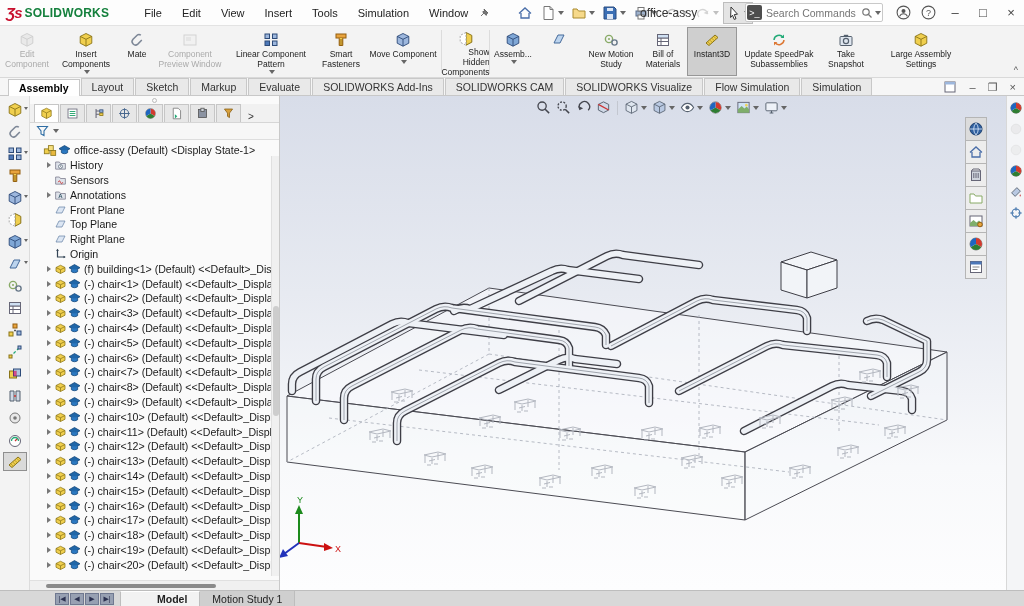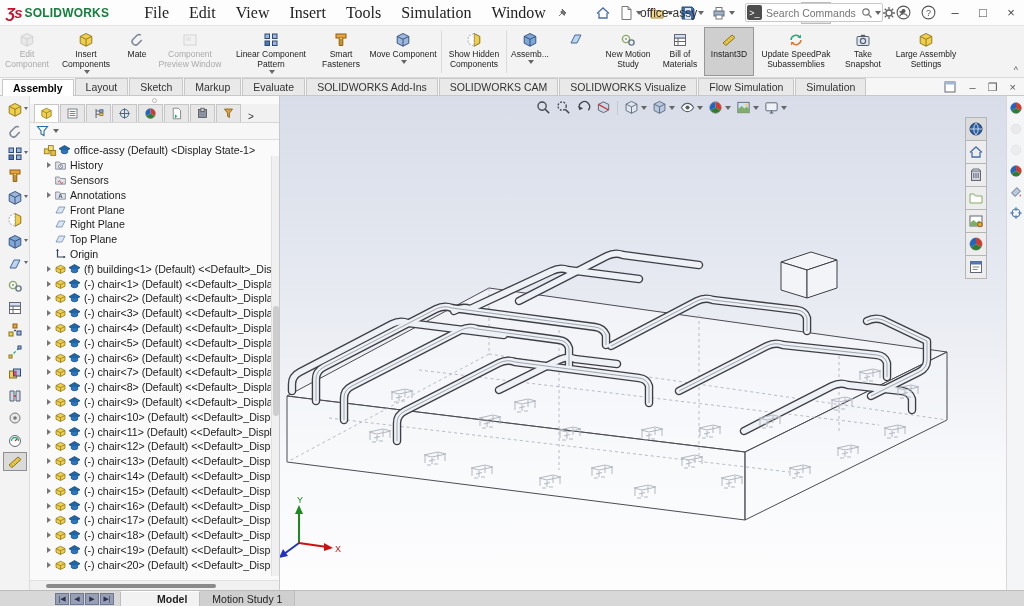--- a/index.html
+++ b/index.html
@@ -3,21 +3,21 @@
 <meta charset="utf-8">
 <style>
   *{box-sizing:border-box;margin:0;padding:0;font-family:"Liberation Sans","DejaVu Sans",sans-serif;}
   html,body{width:1024px;height:606px;overflow:hidden;background:#fff;}
   
   .titlebar{height:26px;display:flex;align-items:center;background:#fdfdfd;border-bottom:1px solid #e3e3e3;padding:0 6px;position:relative;}
   .logo{display:flex;align-items:center;gap:3px;margin-right:26px;}
   .logo .mark{color:#c8102e;font-weight:bold;font-style:italic;font-size:15px;letter-spacing:-1px;}
   .logo .word{color:#15803d;font-size:12px;font-weight:bold;letter-spacing:.2px;}
   .menus{display:flex;gap:2px;}
-  .menus .menu{font-size:16px;color:#222;padding:3px 9px;cursor:default;font-family:Liberation Serif, serif;}
+  .menus .menu{font-size:11px;color:#222;padding:3px 9px;cursor:default;}
   .pin{margin:0 10px 0 2px;}
   .qat{display:flex;align-items:center;gap:1px;margin-left:14px;}
   .qbtn{display:flex;align-items:center;padding:2px 2px;border:1px solid transparent;}
   .qbtn.pressed{background:#e4e4e4;border-color:#bdbdbd;}
   .qbtn.dim{opacity:.4;}
   .caret{width:0;height:0;border-left:3px solid transparent;border-right:3px solid transparent;border-top:4px solid #666;margin-left:2px;}
   .doc-title{position:absolute;left:640px;font-size:12px;color:#333;}
   .search{position:absolute;left:745px;display:flex;align-items:center;width:138px;height:19px;border:1px solid #c9c9c9;border-radius:2px;background:#fff;padding:1px;}
   .search .prompt{width:15px;height:15px;background:#4d4d4d;border-radius:2px;color:#fff;font-size:9px;display:flex;align-items:center;justify-content:center;}
   .search input{border:none;outline:none;flex:1;font-size:10.5px;color:#888;padding:0 4px;min-width:0;background:transparent;}
@@ -27,21 +27,21 @@
   .ribbon{height:52px;background:#f3f3f3;border-bottom:1px solid #d9d9d9;display:flex;align-items:stretch;padding:1px 2px 1px 2px;position:relative;}
   .rbtn{display:flex;flex-direction:column;align-items:center;justify-content:flex-start;padding:3px 1px 1px;font-size:8.5px;line-height:1.18;text-align:center;color:#222;border:1px solid transparent;}
   .rbtn .ric{height:18px;display:flex;align-items:center;}
   .rbtn.disabled{color:#aaa;}
   .rbtn.disabled svg{opacity:.35;}
   .rbtn.active{background:#cfcfcf;border-color:#979797;}
   .rbtn .rc{margin-top:1px;}
   .rgroup-sep{width:1px;background:#dcdcdc;margin:3px 1px;}
   .collapse{position:absolute;right:6px;bottom:2px;font-size:9px;color:#555;}
   
-  .tabrow{height:18px;background:#f6f6f6;display:flex;align-items:flex-end;padding-left:2px;position:relative;border-bottom:1px solid #c8c8c8;}
+  .tabrow{height:18px;background:#f6f6f6;display:flex;align-items:flex-end;padding-left:8px;position:relative;border-bottom:1px solid #c8c8c8;}
   .ctab{font-size:10.5px;color:#333;padding:2px 10px;border:1px solid #c8c8c8;border-bottom:none;background:#e9e9e9;margin-right:1px;height:17px;}
   .ctab.active{background:#fff;font-weight:bold;color:#000;position:relative;top:1px;}
   .doc-ctrl{position:absolute;right:8px;top:1px;display:flex;gap:12px;align-items:center;}
   .doc-ctrl span{font-size:11px;color:#555;}
   
   .main{height:494px;display:flex;position:relative;background:#fff;}
   .lefttools{width:30px;background:#f3f3f3;border-right:1px solid #dcdcdc;display:flex;flex-direction:column;align-items:center;padding-top:4px;gap:3px;}
   .ltbtn{width:24px;height:19px;display:flex;align-items:center;justify-content:center;position:relative;}
   .ltbtn.active{background:#dadada;border:1px solid #8f8f8f;}
   .ltbtn .caret{position:absolute;right:-1px;top:7px;border-top-width:3px;border-left-width:2px;border-right-width:2px;}
@@ -295,21 +295,21 @@
       <div class="ric">
         <svg width="16" height="16" viewBox="0 0 16 16">
           <path d="M8 1.5 13.8 4.4v6.8L8 14.2 2.2 11.2V4.4z" fill="#9db7dd" stroke="#2c4a78" stroke-width=".9"></path>
           <path d="M2.2 4.4 8 7.3l5.8-2.9M8 7.3v6.9" fill="none" stroke="#2c4a78" stroke-width=".9"></path>
         </svg>
       </div>
       <div class="rlabel">Move Component</div>
       <div class="caret rc"></div>
     </div>
     <div class="rgroup-sep"></div>
-    <div class="rbtn" style="width: 62px;">
+    <div class="rbtn" style="width: 45px; text-align: right;">
       <div class="ric">
         <svg width="16" height="16" viewBox="0 0 16 16">
           <path d="M8 1.5 13.8 4.4v6.8L8 14.2z" fill="#f0cf4e" stroke="#8a7417"></path>
           <path d="M8 1.5 2.2 4.4v6.8L8 14.2z" fill="#fff" stroke="#aaa" stroke-dasharray="2 1.5"></path>
         </svg>
       </div>
       <div class="rlabel">Show Hidden Components</div>
     </div>
     <div class="rgroup-sep"></div>
     <div class="rbtn" style="width: 44px;">
@@ -374,21 +374,21 @@
     <div class="rbtn" style="width: 50px;">
       <div class="ric">
         <svg width="16" height="16" viewBox="0 0 16 16">
           <rect x="2" y="4.5" width="12" height="9" rx="1" fill="#dfe6ef" stroke="#55606e"></rect>
           <circle cx="8" cy="9" r="2.6" fill="none" stroke="#55606e" stroke-width="1.2"></circle>
           <rect x="5.8" y="2.8" width="4.4" height="2" fill="#55606e"></rect>
         </svg>
       </div>
       <div class="rlabel">Take Snapshot</div>
     </div>
-    <div class="rbtn" style="width: 76px;">
+    <div class="rbtn" style="width: 76px; margin-left: 12px;">
       <div class="ric">
         <svg width="16" height="16" viewBox="0 0 16 16">
           <path d="M8 1.5 13.8 4.4v6.8L8 14.2 2.2 11.2V4.4z" fill="#f0cf4e" stroke="#8a7417" stroke-width=".9"></path>
           <path d="M2.2 4.4 8 7.3l5.8-2.9M8 7.3v6.9" fill="none" stroke="#8a7417" stroke-width=".9"></path>
         </svg>
       </div>
       <div class="rlabel">Large Assembly Settings</div>
     </div>
     <div class="collapse">^</div>
   </div>
@@ -710,30 +710,30 @@
           </span>
           <span class="tlabel">Front Plane</span>
         </div>
         <div class="trow child">
           <span class="exp"></span>
           <span class="ticon">
             <svg width="13" height="12" viewBox="0 0 16 16">
               <polygon points="2,12 6,4 14,4 10,12" fill="rgba(190,210,235,.5)" stroke="#6b86a8"></polygon>
             </svg>
           </span>
+          <span class="tlabel">Top Plane</span>
+        </div>
+        <div class="trow child">
+          <span class="exp"></span>
+          <span class="ticon">
+            <svg width="13" height="12" viewBox="0 0 16 16">
+              <polygon points="2,12 6,4 14,4 10,12" fill="rgba(190,210,235,.5)" stroke="#6b86a8"></polygon>
+            </svg>
+          </span>
           <span class="tlabel">Right Plane</span>
-        </div>
-        <div class="trow child">
-          <span class="exp"></span>
-          <span class="ticon">
-            <svg width="13" height="12" viewBox="0 0 16 16">
-              <polygon points="2,12 6,4 14,4 10,12" fill="rgba(190,210,235,.5)" stroke="#6b86a8"></polygon>
-            </svg>
-          </span>
-          <span class="tlabel">Top Plane</span>
         </div>
         <div class="trow child">
           <span class="exp"></span>
           <span class="ticon">
             <svg width="13" height="12" viewBox="0 0 16 16">
               <path d="M4 2v10h10" fill="none" stroke="#345" stroke-width="1.6"></path>
               <path d="M4 1l-1.8 3h3.6zM15 12l-3-1.8v3.6z" fill="#345"></path>
             </svg>
           </span>
           <span class="tlabel">Origin</span>

